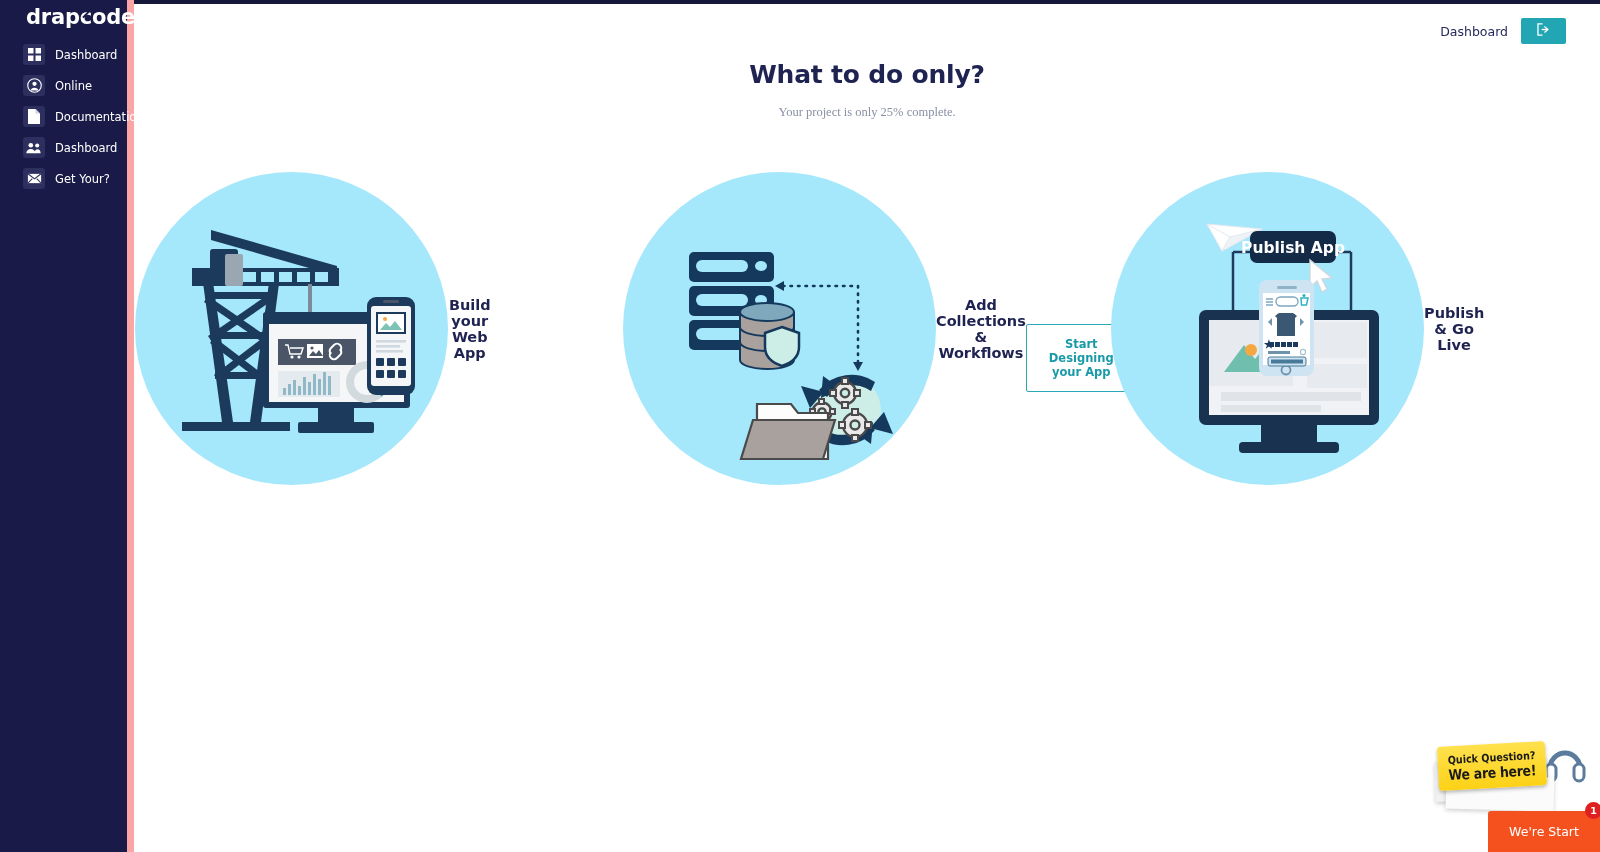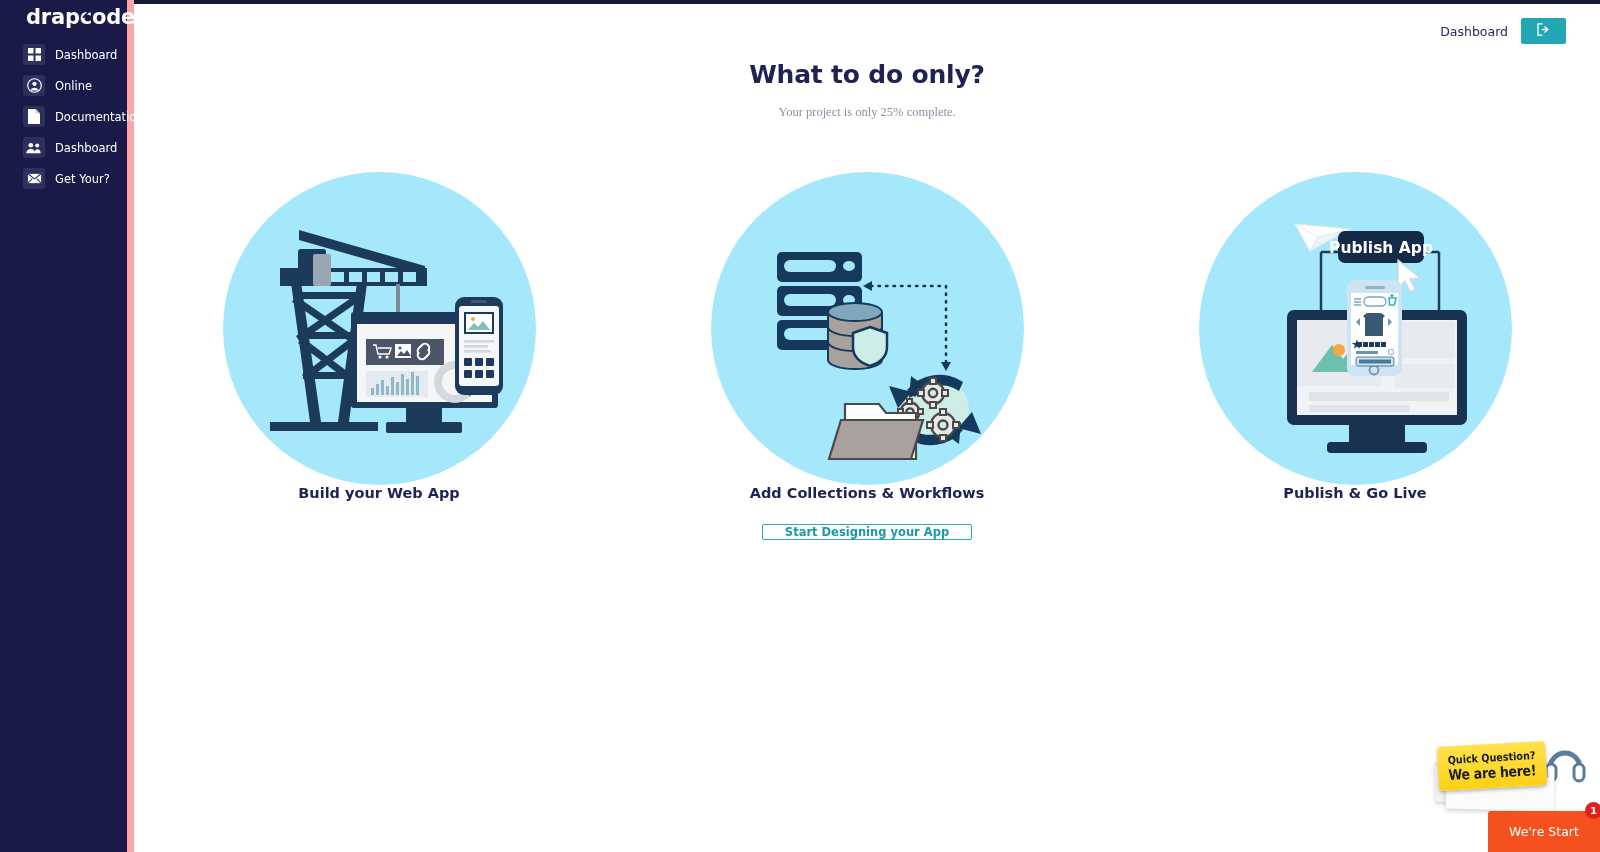--- a/index.html
+++ b/index.html
@@ -120,21 +120,21 @@
     font-family: Liberation Serif, serif;
   }
 
   .cards {
     display: flex;
     justify-content: center;
     margin-top: 52px;
   }
   .card {
     width: 488px;
-    display: flex; flex-direction: column; align-items: center;
+    display: flex; align-items: center;
   }
   .circle {
     width: 313px; height: 313px;
     border-radius: 50%;
     background: #a5e7fb;
     position: relative;
     overflow: visible;
   }
   .card-title {
     font-size: 14.5px;
@@ -143,21 +143,21 @@
     font-family: "DejaVu Sans", sans-serif;
   }
   .cta-wrap { height: 56px; display: flex; align-items: flex-start; justify-content: center; width:100%; }
   .cta-btn {
     margin-top: 23px;
     border: 1px solid #2aa8b5;
     background: #ffffff;
     color: #1a9aa8;
     font-size: 11.5px;
     font-weight: 700;
-    padding: 0 22px;
+    padding: 12px 22px;
     border-radius: 2px;
     cursor: pointer;
     font-family: "DejaVu Sans", sans-serif;
   }
 
   
   .chat-widget {
     position: absolute;
     right: 0; bottom: 0;
     width: 170px; height: 122px;

